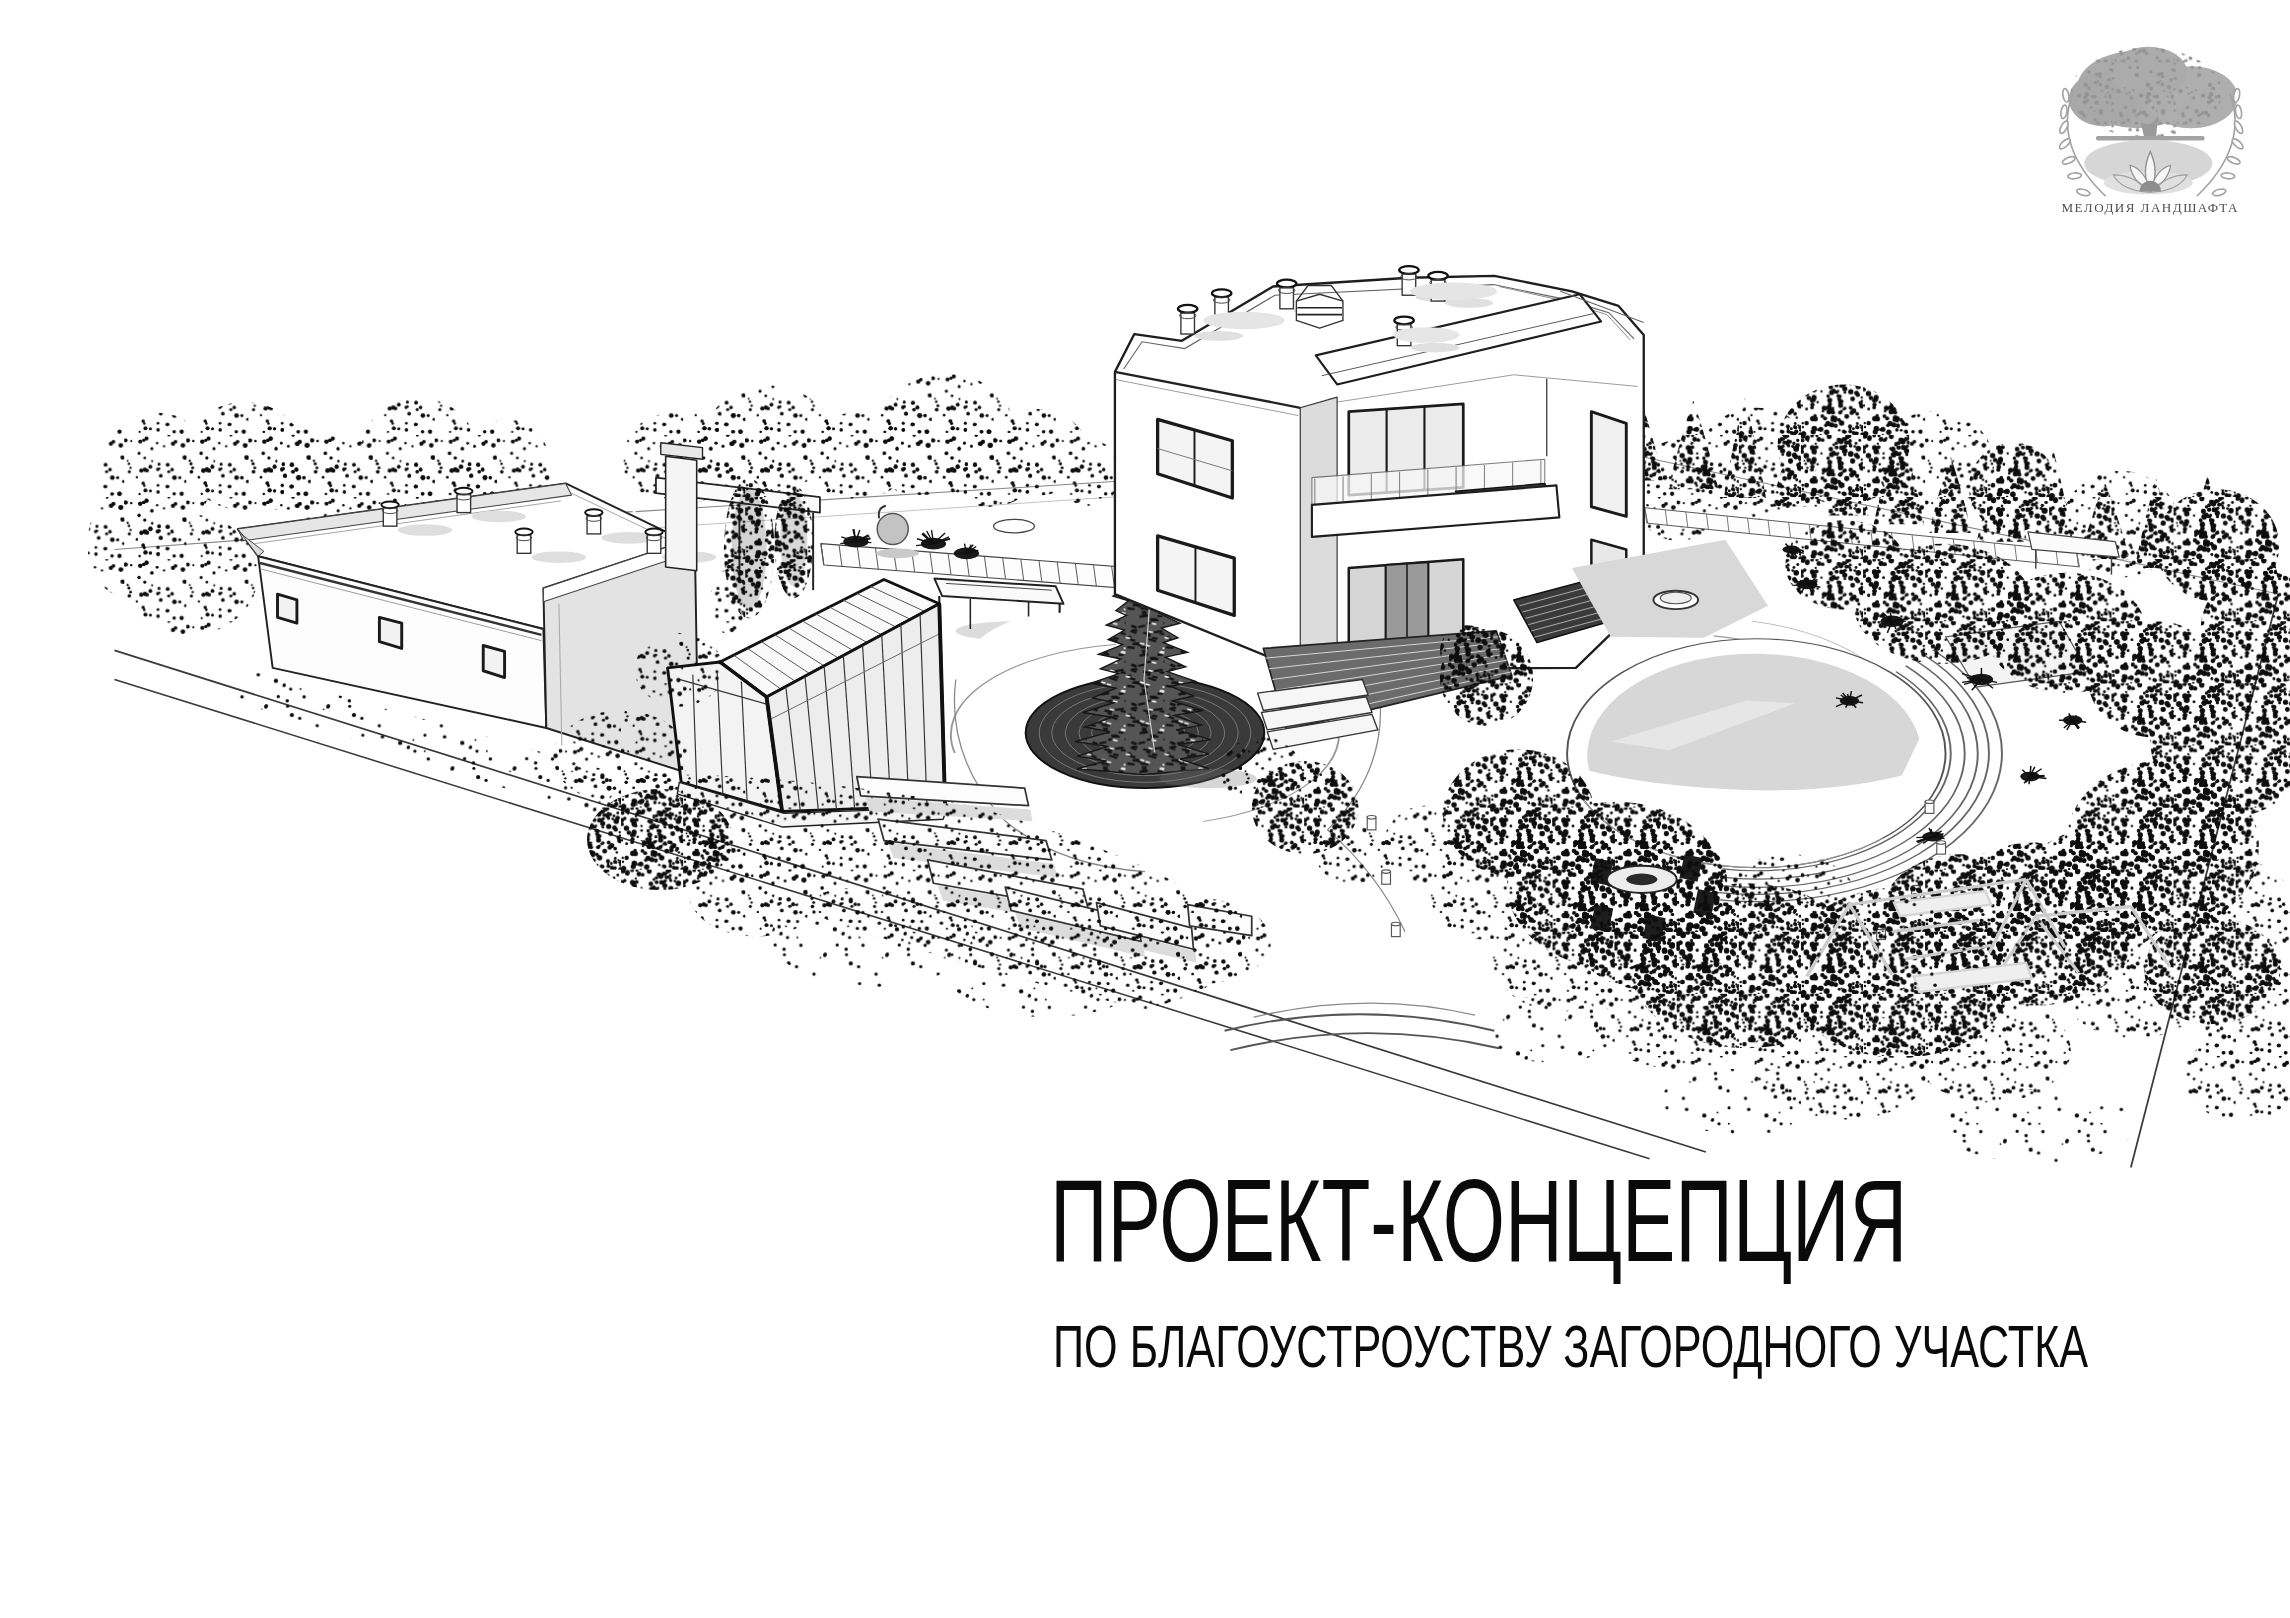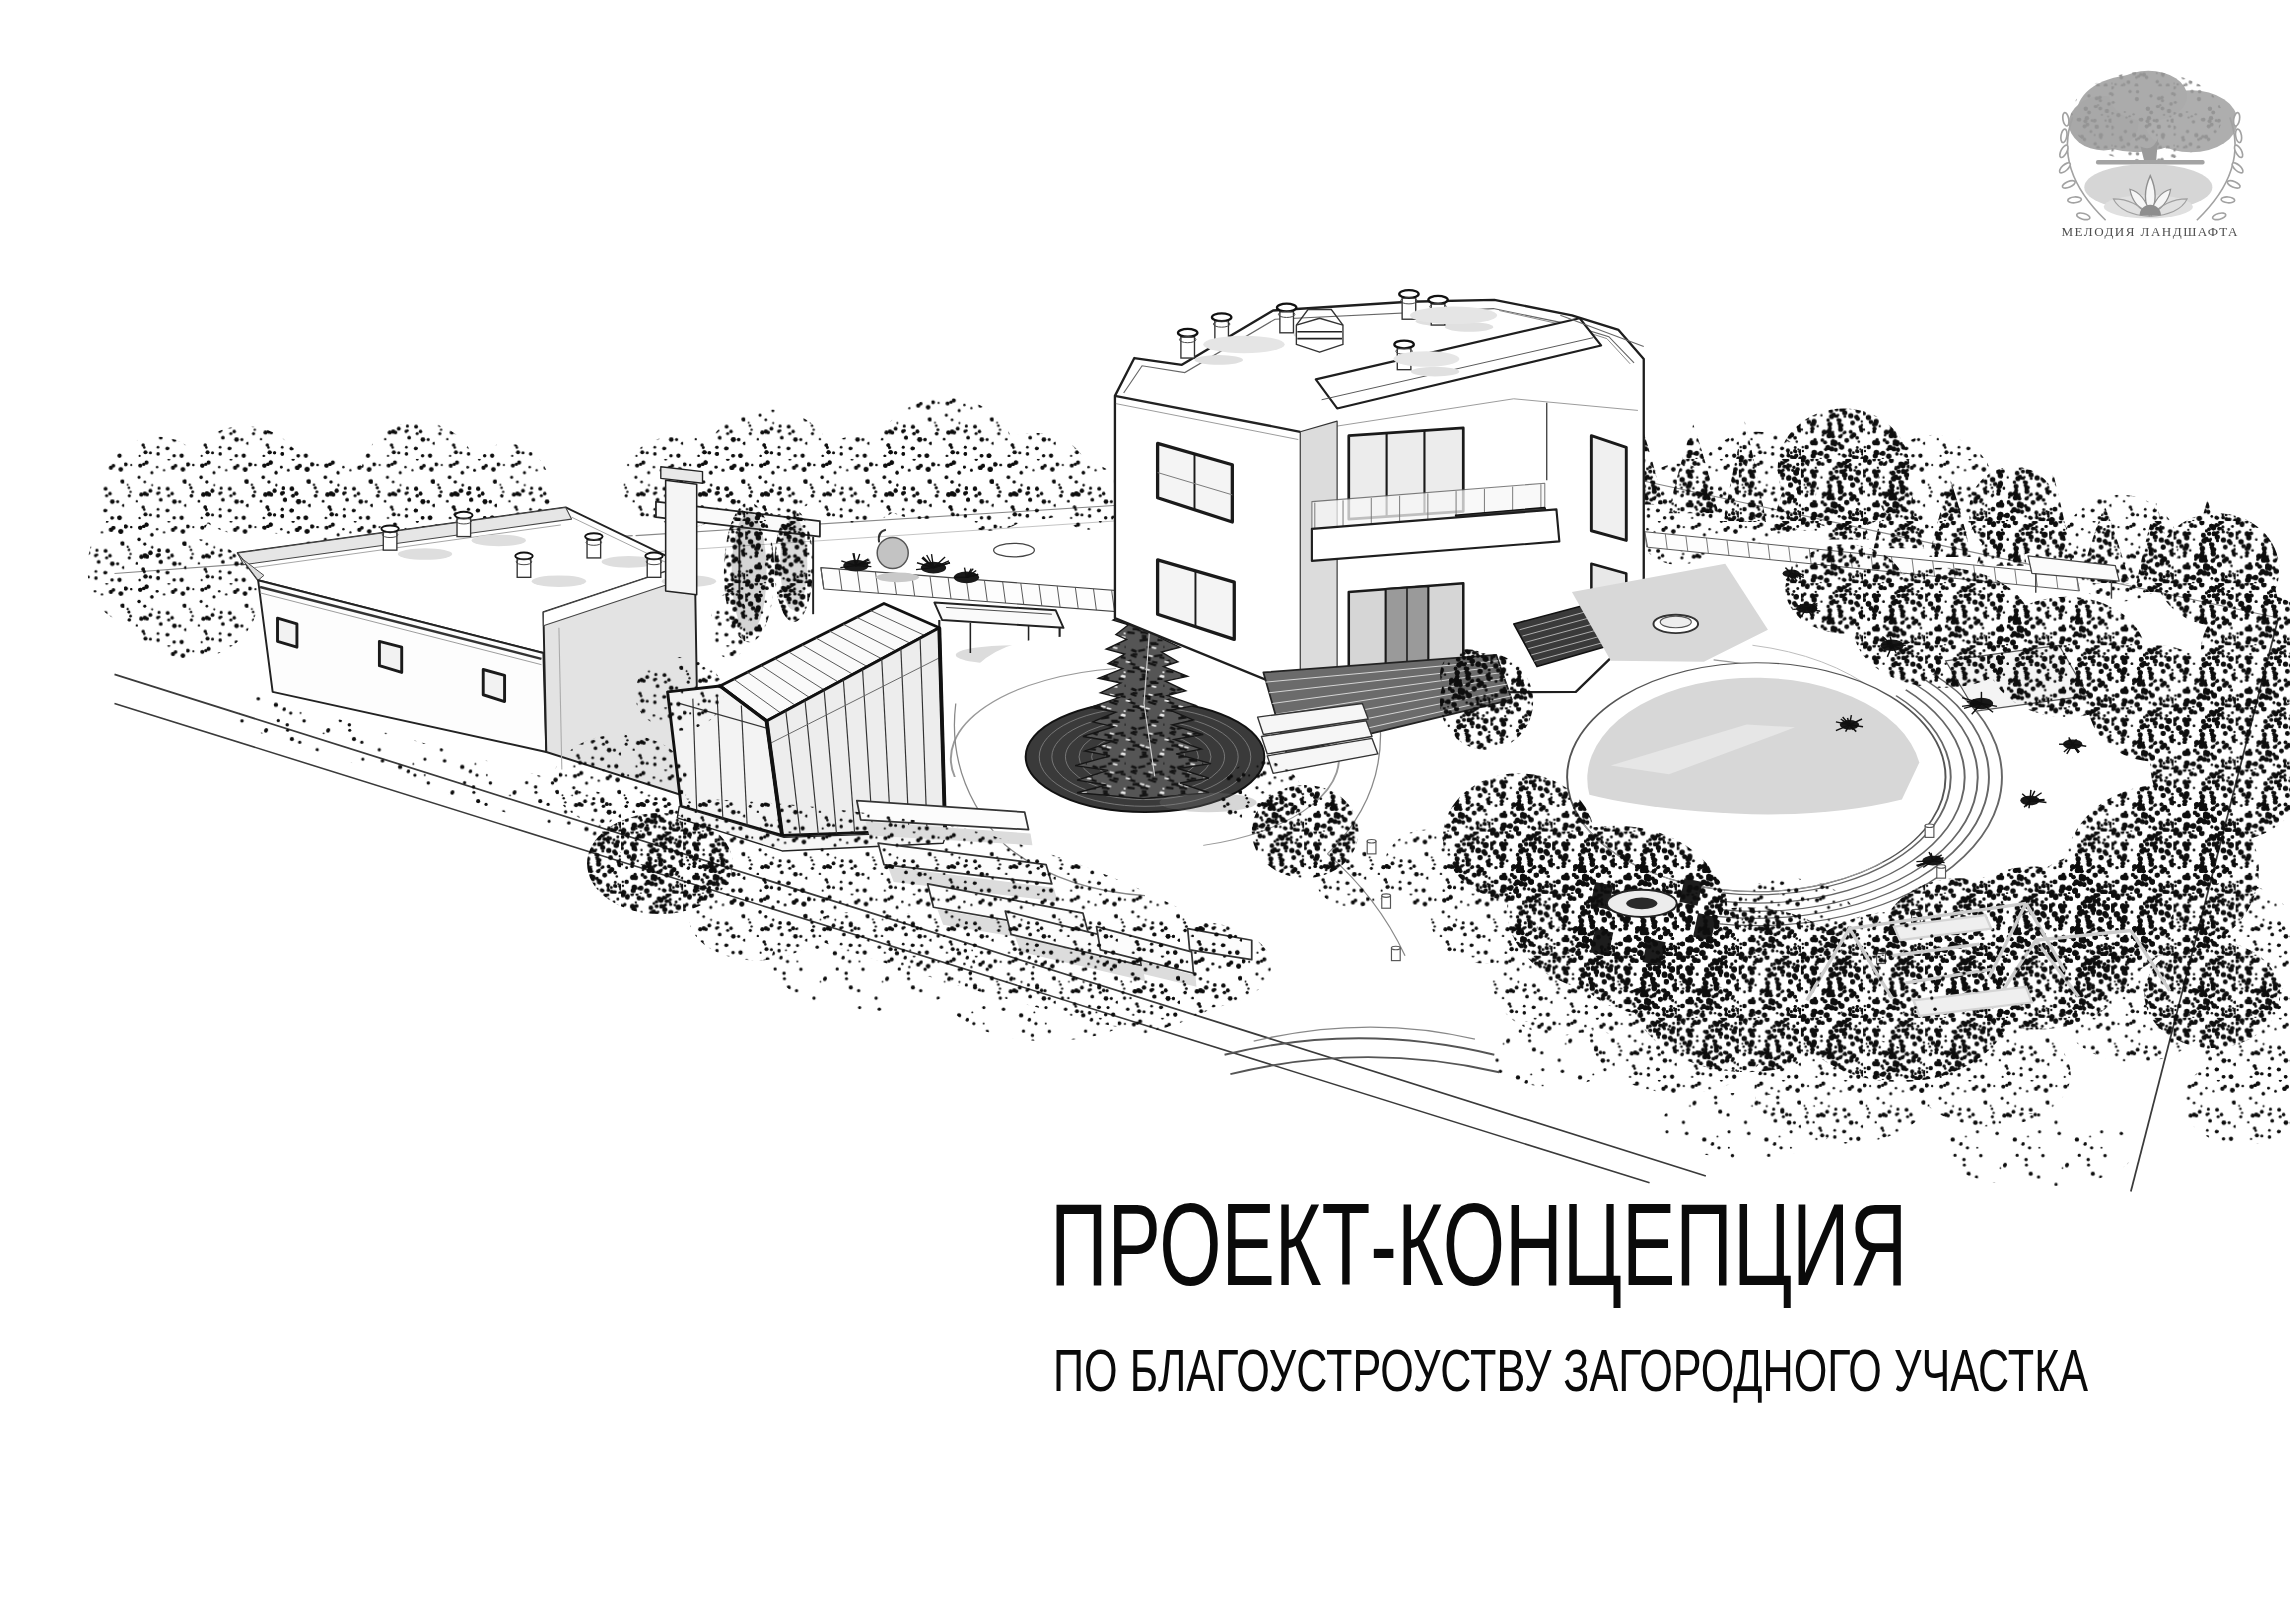--- a/index.html
+++ b/index.html
@@ -1,14 +1,14 @@
 <!DOCTYPE html>
 <html><head><meta charset="utf-8"><style>
 html,body{margin:0;padding:0;background:#fff;}
-#page{position:relative;width:2290px;height:1453px;overflow:hidden;background:#fff;font-family:"Liberation Sans",sans-serif;margin-top:24px;}
+#page{position:relative;width:2290px;height:1453px;overflow:hidden;background:#fff;font-family:"Liberation Sans",sans-serif;}
 .ttl{position:absolute;white-space:nowrap;color:#0a0a0a;transform-origin:left top;line-height:1;}
 </style></head><body>
 <div id="page">
 <svg width="2290" height="1619" viewBox="0 0 2360 1668" style="position:absolute;left:0;top:0">
 <defs>
 <pattern id="stD" width="64" height="64" patternUnits="userSpaceOnUse">
           <circle cx="29.0" cy="35.8" r="2.8" fill="#0d0d0d"></circle>
           <circle cx="29.8" cy="32.5" r="2.2" fill="#0d0d0d"></circle>
           <circle cx="11.8" cy="32.8" r="2.2" fill="#0d0d0d"></circle>
           <circle cx="50.8" cy="6.0" r="1.6" fill="#0d0d0d"></circle>

